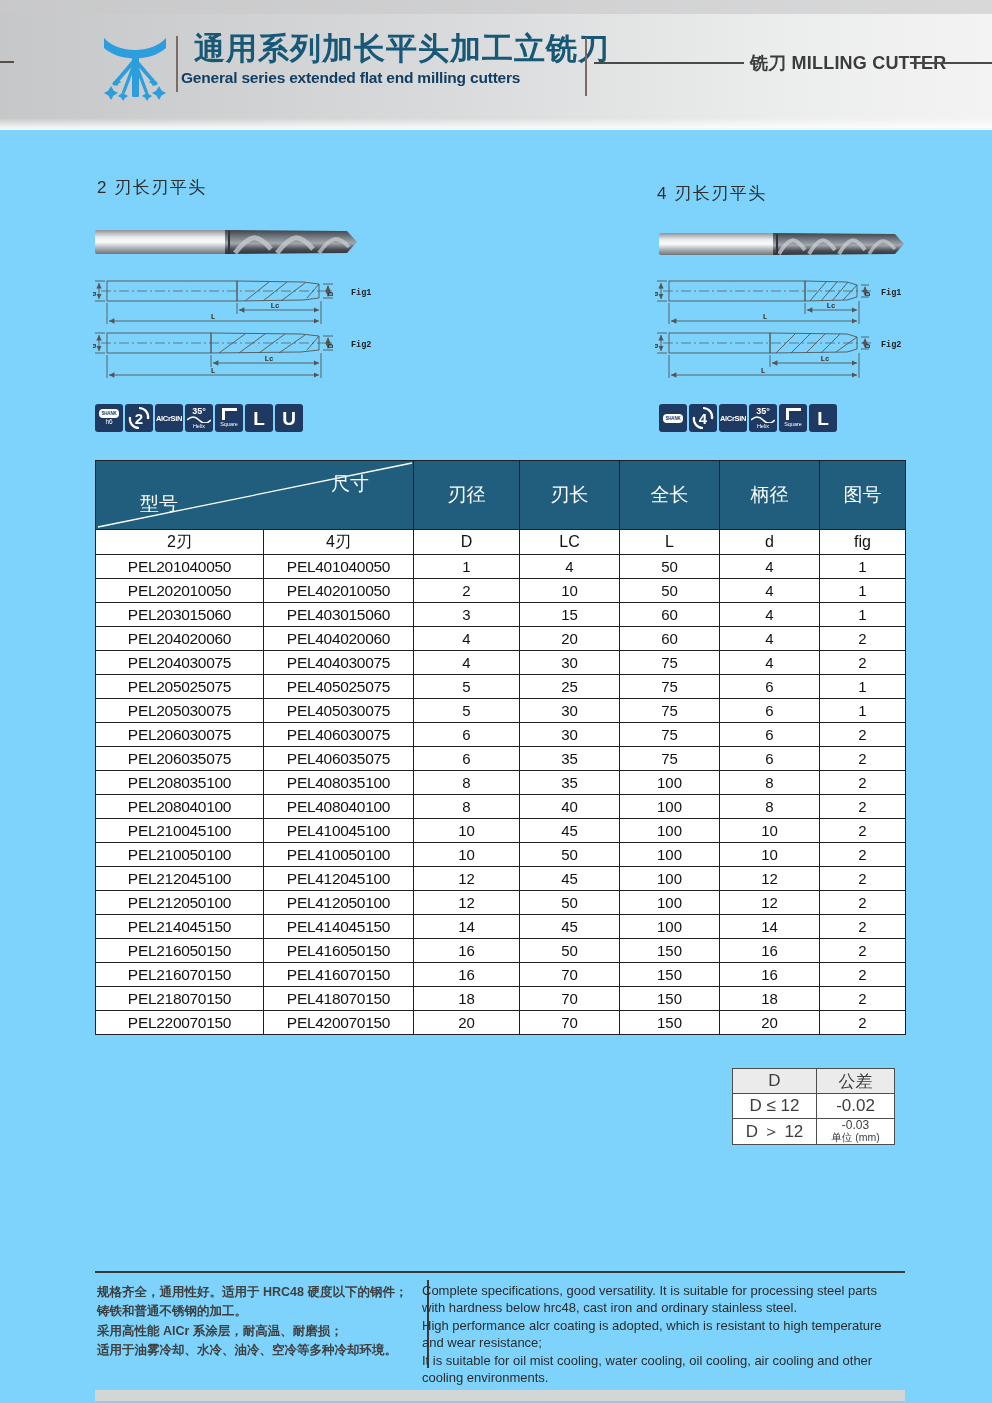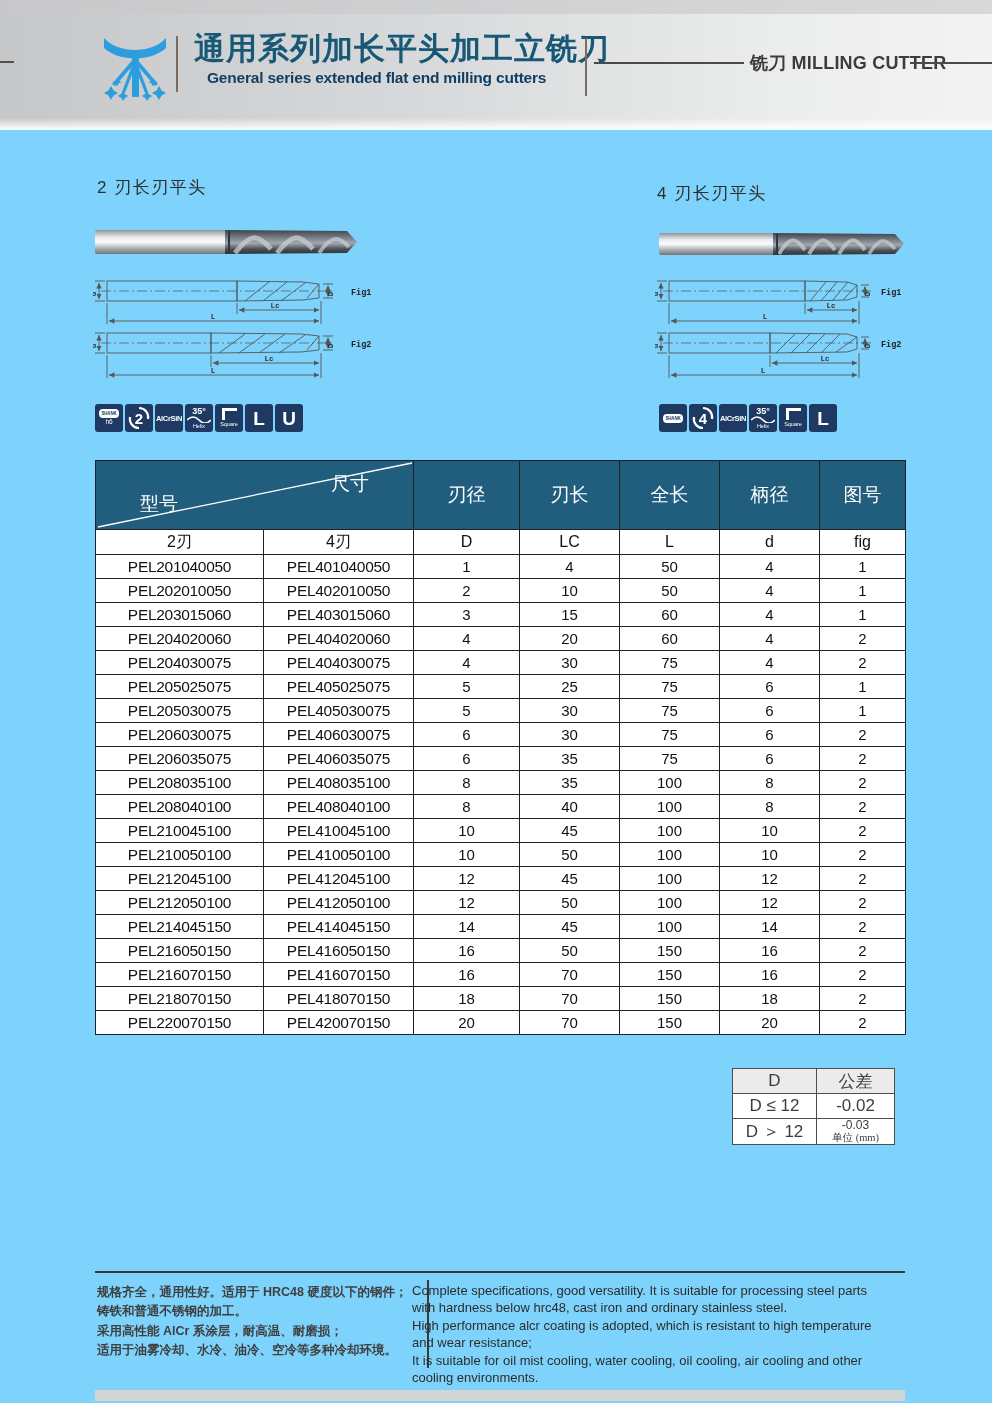--- a/index.html
+++ b/index.html
@@ -10,21 +10,21 @@
     background:linear-gradient(90deg,#c6c7c8 0%,#d9dadb 45%,#eceded 80%,#f3f3f3 100%);}
   .band-top{position:absolute;left:0;top:0;width:992px;height:14px;background:#c9cacb;opacity:.65;}
   .band-fade{position:absolute;left:0;top:118px;width:992px;height:12px;
     background:linear-gradient(180deg,rgba(255,255,255,0),#ffffff);}
   .left-tick{position:absolute;left:0;top:61px;width:14px;height:2px;background:#55504c;}
   .logo{position:absolute;left:100px;top:28px;}
   .vdiv1{position:absolute;left:176px;top:36px;width:2px;height:56px;background:#7b6b60;}
   .vdiv2{position:absolute;left:585px;top:38px;width:2px;height:58px;background:#7b6b60;}
   .title-cn{position:absolute;left:194px;top:28px;font-size:31px;font-weight:bold;
     color:#175877;letter-spacing:1px;white-space:nowrap;}
-  .title-en{position:absolute;left:207px;top:69px;font-size:15.5px;font-weight:bold;
+  .title-en{position:absolute;left:181px;top:69px;font-size:15.5px;font-weight:bold;
     color:#123e63;white-space:nowrap;letter-spacing:-0.2px;}
   .mid-line{position:absolute;left:594px;top:62px;width:150px;height:2px;background:#4a4a4a;}
   .right-line{position:absolute;left:910px;top:62px;width:82px;height:2px;background:#4a4a4a;}
   .cat-label{position:absolute;left:750px;top:51px;font-size:18px;font-weight:bold;
     color:#3c3c3c;white-space:nowrap;letter-spacing:0.2px;}
   
   .sec-title{position:absolute;font-size:17px;color:#2e2e2e;letter-spacing:1.5px;white-space:nowrap;}
   .sec-title.s1{left:97px;top:176px;}
   .sec-title.s2{left:657px;top:182px;}
   .photo,.tech{position:absolute;}
@@ -59,27 +59,27 @@
   tr.subhead td{height:24px;font-size:16px;color:#111;background:#fff;}
   tbody.rows td{height:23px;font-size:15px;color:#111;line-height:1;}
   tbody.rows td:first-child,tbody.rows td:nth-child(2){font-size:15.5px;letter-spacing:-0.3px;}
   
   .tol-wrap{position:absolute;left:732px;top:1068px;}
   table.tol{border-collapse:collapse;table-layout:fixed;width:162px;background:#fff;}
   table.tol td{border:1.5px solid #4d4d4d;text-align:center;vertical-align:middle;
     color:#3d3d3d;height:24px;font-size:17px;padding:0;}
   table.tol tr.th td{background:#ebebeb;font-size:17px;}
   table.tol .small-val{font-size:12px;line-height:1.1;display:block;}
-  table.tol .unit{font-size:10.5px;line-height:1.1;display:block;font-family:Liberation Serif, serif;}
+  table.tol .unit{font-size:10.5px;line-height:1.1;display:block;}
   
   .notes-rule{position:absolute;left:95px;top:1271px;width:810px;height:2px;background:#3a3a3a;}
   .notes-cn{position:absolute;left:97px;top:1283px;width:330px;font-size:12.5px;color:#3f3f3f;line-height:1.55;}
   .notes-cn div{white-space:nowrap;font-weight:bold;}
   .notes-vdiv{position:absolute;left:427px;top:1280px;width:2px;height:88px;background:#3a3a3a;}
-  .notes-en{position:absolute;left:412px;top:1282px;width:480px;font-size:13px;color:#2c2c2c;line-height:1.34;}
+  .notes-en{position:absolute;left:422px;top:1282px;width:480px;font-size:13px;color:#2c2c2c;line-height:1.34;}
   .notes-en div{white-space:nowrap;}
   .footer-bar{position:absolute;left:95px;top:1390px;width:810px;height:11px;background:#d3d6d6;}
   .dimtxt{font-family:"Liberation Mono",monospace;font-size:7.5px;fill:#333;font-weight:bold;}
   .figtxt{font-family:"Liberation Mono",monospace;font-size:8.5px;fill:#222;font-weight:bold;}
 </style>
 </head>
 <body>
 
 <svg width="0" height="0" style="position:absolute">
   <defs>

